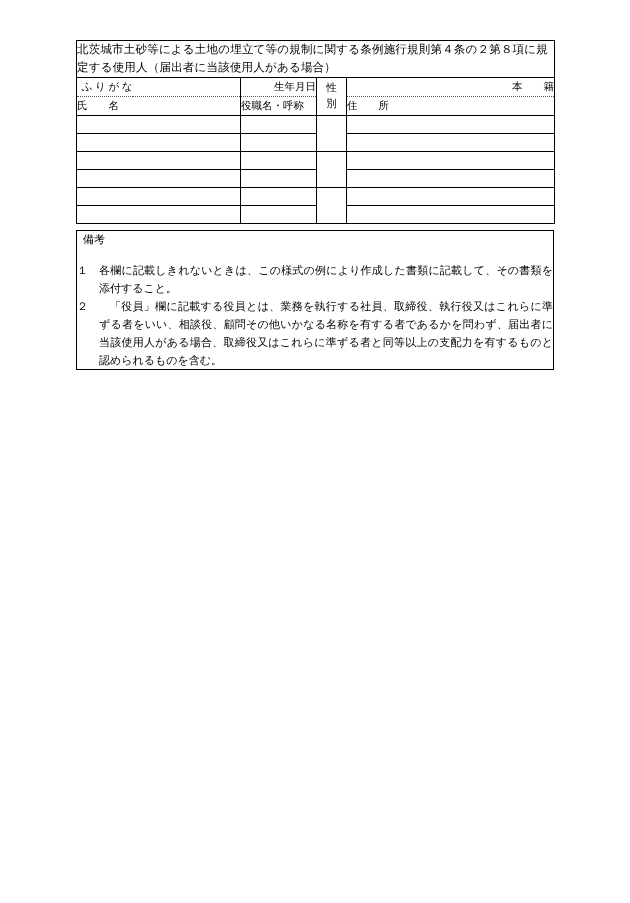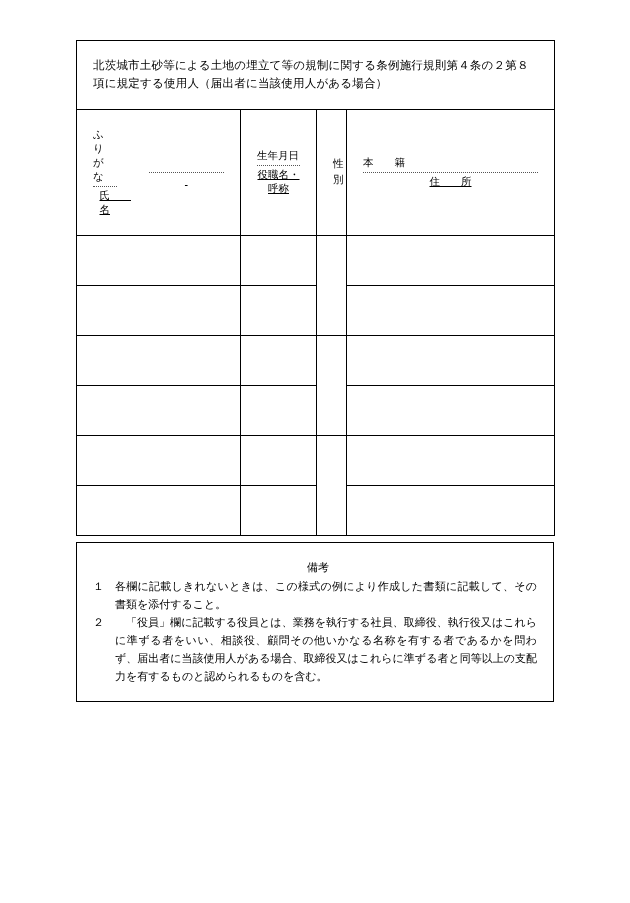--- a/index.html
+++ b/index.html
@@ -28,63 +28,61 @@
     top: 40px;
     width: 478px;
   }
   table.form {
     border-collapse: collapse;
     width: 100%;
     table-layout: fixed;
   }
   table.form td {
     border: 1px solid #000000;
-    padding: 16px;
+    padding: 0;
     vertical-align: middle;
   }
   .title-cell {
     padding: 4px 6px 5px 6px;
     font-size: 11.5px;
     line-height: 1.55;
     letter-spacing: 0.2px;
   }
   .hdr {
     text-align: center;
     font-size: 10.5px;
     line-height: 1.5;
     padding: 2px 0;
   }
   .hdr-split-top {
     padding: 2px 0 2px 0;
+    text-align: right;
+    font-size: 10.5px;
+    border-bottom: 1px dotted #555;
+  }
+  .hdr-split-bot {
+    padding: 2px 0 2px 0;
     text-align: left;
     font-size: 10.5px;
-    border-bottom: 1px dotted #555;
-  }
-  .hdr-split-bot {
-    padding: 2px 0 2px 0;
-    text-align: center;
-    font-size: 10.5px;
-    text-decoration: underline;
   }
   .cell-row-a {
     height: 17px;
     border-bottom: 1px dotted #555 !important;
   }
   .cell-row-b {
     height: 17px;
   }
   .notes-cell {
     padding: 5px 8px 8px 8px;
     font-size: 11px;
     line-height: 1.62;
   }
   .notes-title {
-    margin-bottom: 2px;
+    margin-bottom: 14px;
     padding-left: 6px;
-    text-align: center;
   }
   .note-item {
     display: flex;
     align-items: flex-start;
     margin-bottom: 0px;
   }
   .note-num {
     width: 22px;
     flex: 0 0 22px;
   }

